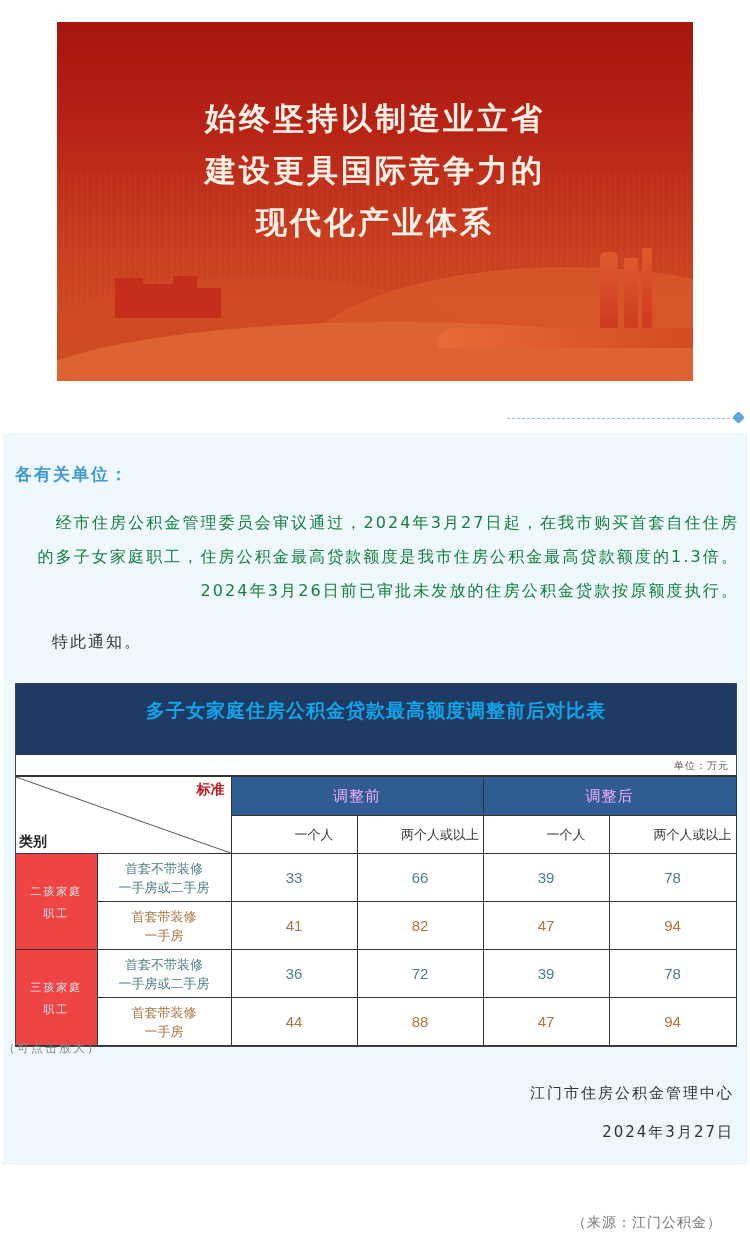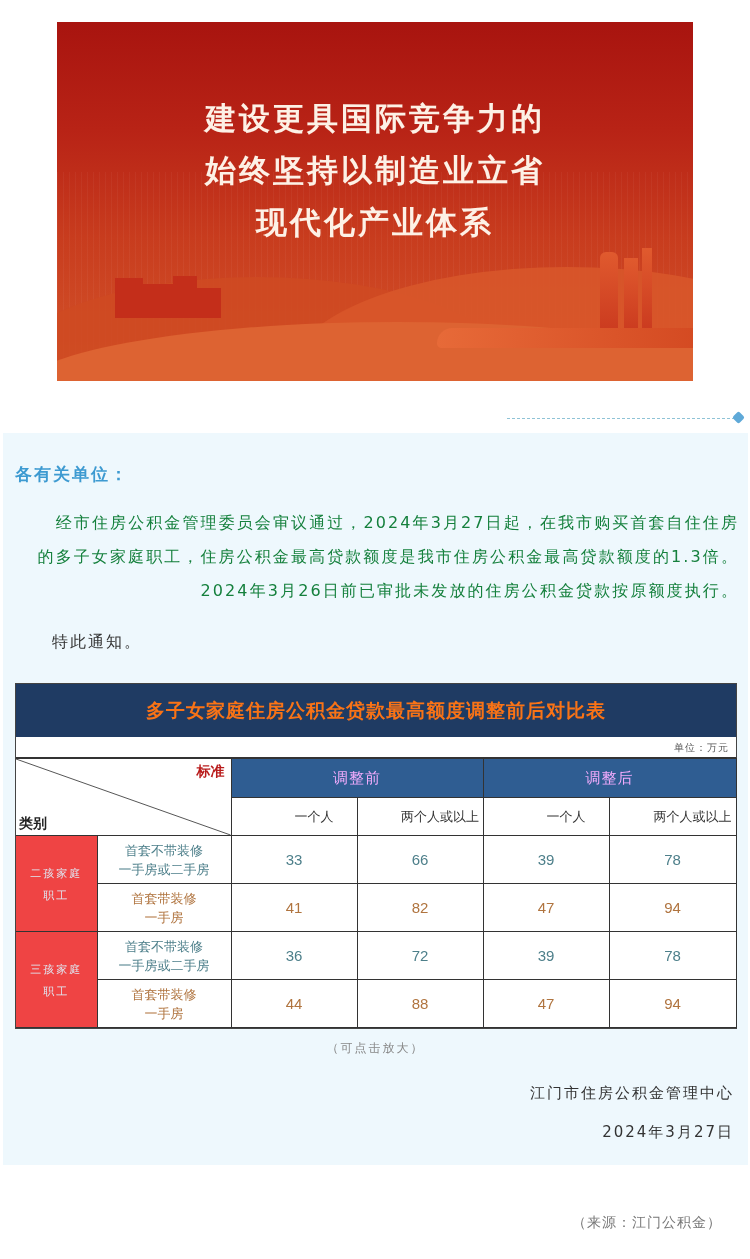--- a/index.html
+++ b/index.html
@@ -34,40 +34,40 @@
   .content {
     position: absolute; left: 3px; top: 433px; width: 745px; height: 732px;
     background: #eef8fd;
   }
   .greeting { position: absolute; left: 12px; top: 30px; color: #3d9ad1; font-weight: bold; font-size: 17px; letter-spacing: 2px; }
   .para { position: absolute; left: 12px; top: 73px; width: 724px; color: #15803d; font-size: 16px; line-height: 34px; letter-spacing: 2.1px; text-indent: 37px; text-align: right; }
   .notice { position: absolute; left: 49px; top: 199px; color: #333; font-size: 16px; letter-spacing: 2px; }
 
   
   .tbl-wrap { position: absolute; left: 12px; top: 250px; width: 722px; border: 1px solid #444; background: #fff; }
-  .tbl-title { height: 53px; background: #1f3b63; color: #f97316; font-family: "DejaVu Serif", "Liberation Serif", serif; font-weight: bold; font-size: 19px; text-align: center; line-height: 53px; letter-spacing: 1px; }
+  .tbl-title { height: 71px; background: #1f3b63; color: #0ea5e9; font-family: "DejaVu Serif", "Liberation Serif", serif; font-weight: bold; font-size: 19px; text-align: center; line-height: 53px; letter-spacing: 1px; }
   .tbl-unit { height: 21px; text-align: right; font-size: 10px; color: #555; line-height: 21px; padding-right: 7px; border-bottom: 1px solid #333; letter-spacing: 1px; }
   table { border-collapse: collapse; width: 100%; table-layout: fixed; }
   td { border: 1px solid #333; text-align: center; vertical-align: middle; font-size: 13px; font-family: "Liberation Sans", sans-serif; }
   tr.h1 td { height: 39px; }
   tr.h2 td { height: 38px; }
   tr.r td { height: 48px; }
   .diag { position: relative; border-left: none; padding: 0; }
   .diag svg { position: absolute; left: 0; top: 0; width: 100%; height: 100%; }
   .diag .std { position: absolute; right: 6px; top: 4px; font-weight: bold; font-size: 14px; color: #b91c1c; }
   .diag .cat { position: absolute; left: 3px; bottom: 2px; font-weight: bold; font-size: 14px; color: #222; }
   .grp { background: #2f5d92; color: #f0abfc; font-size: 15px; letter-spacing: 1px; }
   .sub { color: #333; font-size: 13px; padding-left: 40px; }
   .rowhead { background: #ef4444; color: #dfe8f3; font-size: 11px; letter-spacing: 2px; line-height: 22px; border-left: none; }
   .desc { font-size: 13px; line-height: 19px; }
   .teal { color: #4d7f8a; }
   .brown { color: #b0743f; }
   .num { font-size: 15px; }
 
-  .caption { position: absolute; left: 0; right: 0; top: 607px; text-align: center; color: #888; font-size: 12px; letter-spacing: 2px; }
+  .caption { position: absolute; left: 0; right: 0; top: 607px; text-align: left; color: #888; font-size: 12px; letter-spacing: 2px; }
   .sign { position: absolute; right: 14px; top: 651px; color: #333; font-size: 15px; letter-spacing: 2px; }
   .date { position: absolute; right: 14px; top: 690px; color: #333; font-size: 15px; letter-spacing: 2px; }
 
   .source { position: absolute; right: 28px; top: 1214px; color: #777; font-size: 14px; letter-spacing: 1px; }
 </style>
 </head>
 <body>
 
 <div class="banner">
   <div class="vlines"></div>
@@ -76,22 +76,22 @@
   <div class="bld" style="left:58px;top:256px;width:28px;height:40px;"></div>
   <div class="bld" style="left:86px;top:262px;width:30px;height:34px;"></div>
   <div class="bld" style="left:116px;top:254px;width:24px;height:42px;"></div>
   <div class="bld" style="left:140px;top:266px;width:24px;height:30px;"></div>
   <div class="tower" style="left:543px;top:230px;width:18px;height:90px;border-radius:6px 6px 0 0;"></div>
   <div class="tower" style="left:567px;top:236px;width:14px;height:84px;"></div>
   <div class="tower" style="left:585px;top:226px;width:10px;height:94px;"></div>
   <div class="hill3"></div>
   <div class="train"></div>
   <div class="banner-title">
+    <div>始终坚持以制造业立省</div>
     <div>建设更具国际竞争力的</div>
-    <div>始终坚持以制造业立省</div>
     <div>现代化产业体系</div>
   </div>
 </div>
 
 <div class="divider"></div>
 <div class="divider-dot"></div>
 
 <div class="content">
   <div class="greeting">各有关单位：</div>
   <div class="para">经市住房公积金管理委员会审议通过，2024年3月27日起，在我市购买首套自住住房的多子女家庭职工，住房公积金最高贷款额度是我市住房公积金最高贷款额度的1.3倍。2024年3月26日前已审批未发放的住房公积金贷款按原额度执行。</div>

